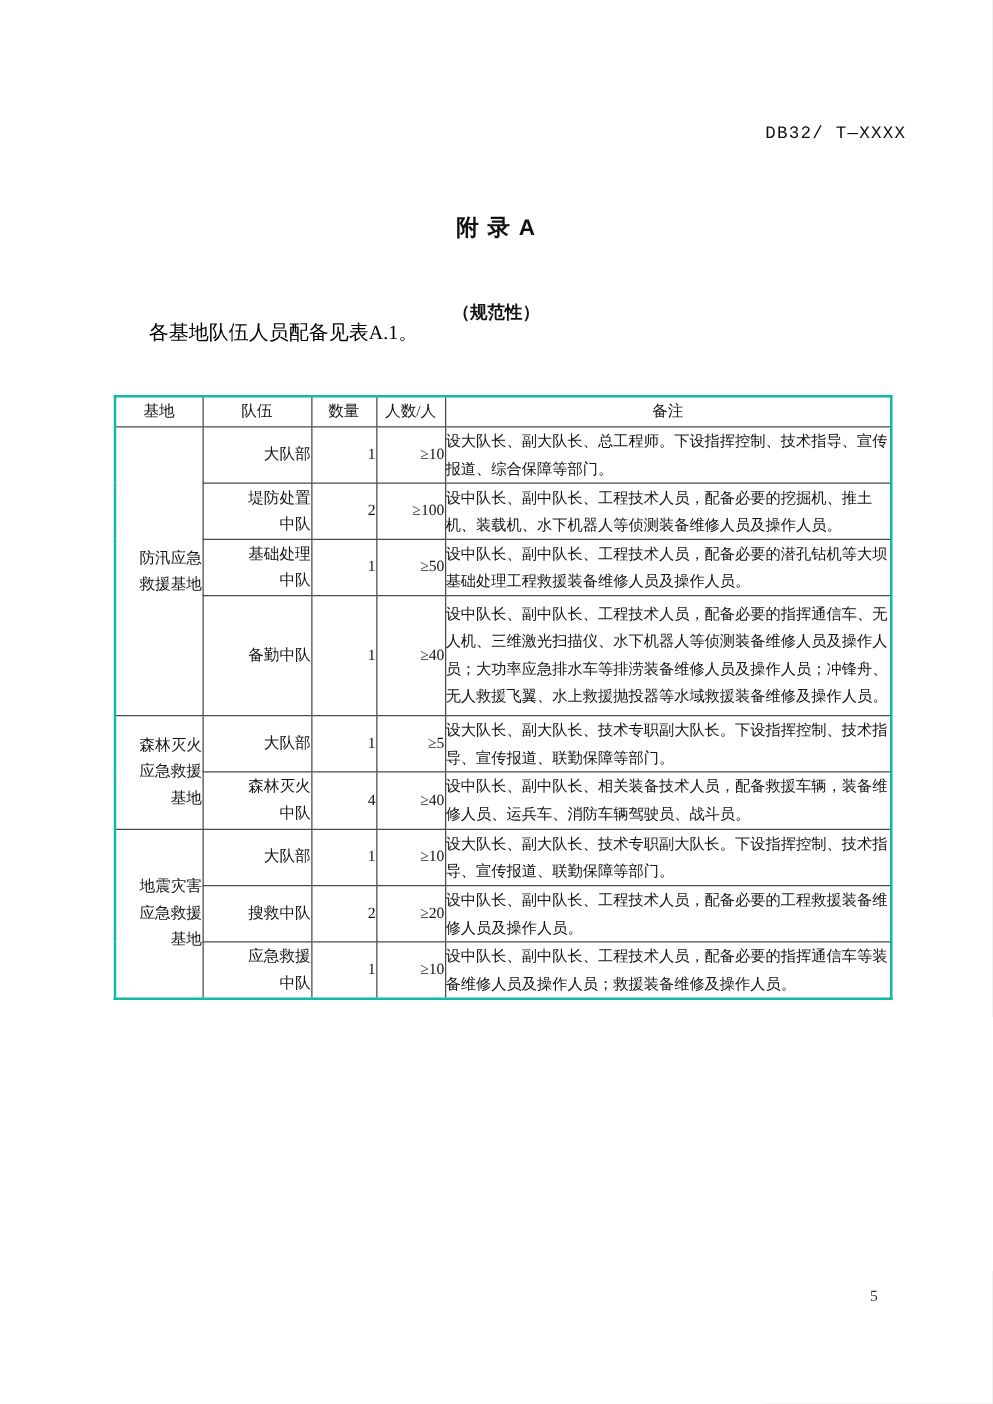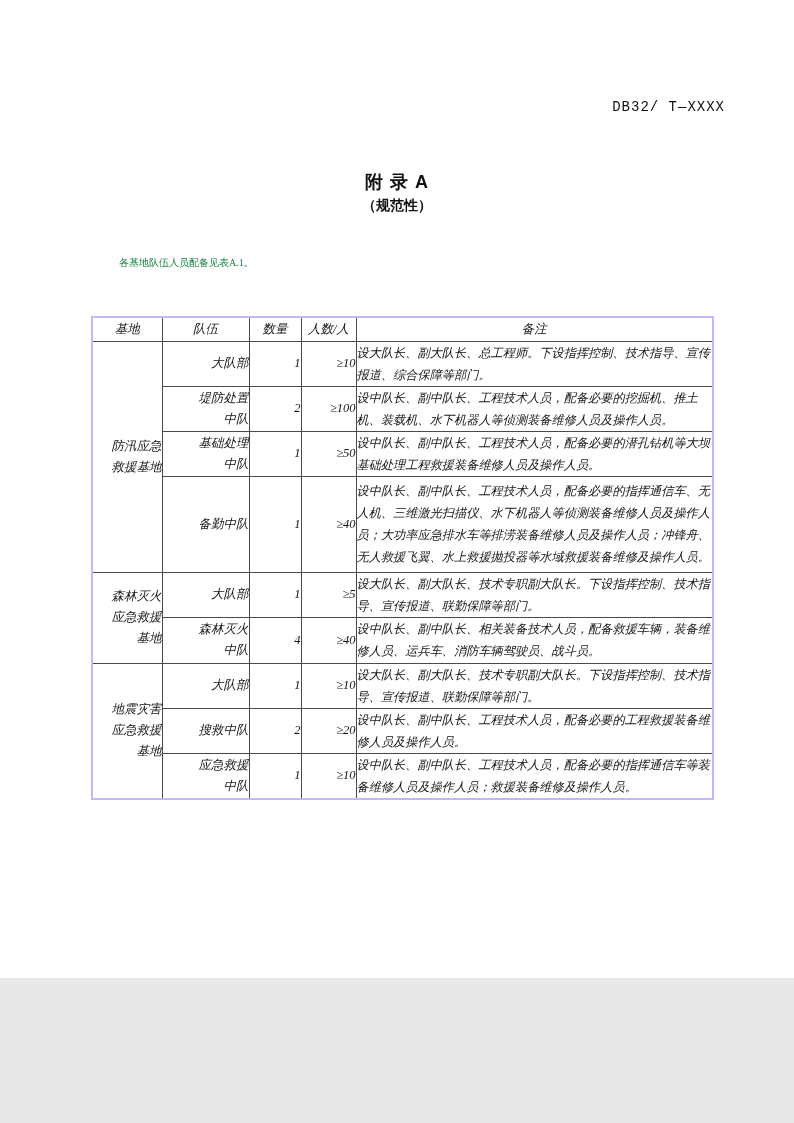--- a/index.html
+++ b/index.html
@@ -1,56 +1,56 @@
 <!DOCTYPE html>
 <html><head>
 <meta charset="utf-8">
 <style>
   html,body{margin:0;padding:0;background:#e8e8e8;}
   .page{
     position:relative;
-    width:794px;height:978px;
+    width:794px;height:1123px;
     margin:0 auto;
     background:#ffffff;
     font-family:"Liberation Serif","DejaVu Serif",serif;
     color:#1a1a1a;
     overflow:hidden;
   }
   .doc-code{
     position:absolute;top:99px;right:69px;
     font-family:"Liberation Mono","DejaVu Sans Mono",monospace;
     font-size:14px;letter-spacing:1px;color:#111;
   }
   .title-block{
     position:absolute;top:171px;left:0;width:100%;
     text-align:center;
     font-family:"Liberation Sans","DejaVu Sans",sans-serif;
     font-weight:bold;color:#111;
   }
   .title-line1{font-size:18px;line-height:23px;letter-spacing:1px;}
-  .title-line2{font-size:14px;line-height:23px;}
+  .title-line2{font-size:14px;line-height:23px;margin-top:44px;}
   .title-line3{font-size:14px;line-height:23px;letter-spacing:1px;}
   .intro{
     position:absolute;top:256px;left:119px;
-    font-size:10px;color:#15803d;
+    font-size:16px;color:#000000;
   }
   .table-caption{
     position:absolute;top:288px;left:0;width:100%;
     text-align:center;
     font-family:"Liberation Sans","DejaVu Sans",sans-serif;
     font-weight:bold;font-size:13.5px;color:#111;
   }
   table.cfg{
     position:absolute;top:316px;left:91px;
     border-collapse:collapse;
     table-layout:fixed;
     width:621px;
     font-size:12.5px;color:#141414;
   }
-  table.cfg{border:2px solid #c4b5fd;font-style:italic;}
+  table.cfg{border:2px solid #14b8a6;}
   table.cfg td,table.cfg th{
     border:1px solid #4a4a4a;
     vertical-align:middle;
     font-weight:normal;
     padding:0;
   }
   th.hd{height:22px;text-align:center;font-size:12.5px;}
   td.base-cell,td.team-cell,td.qty-cell,td.people-cell{
     text-align:right;
     white-space:pre-line;

